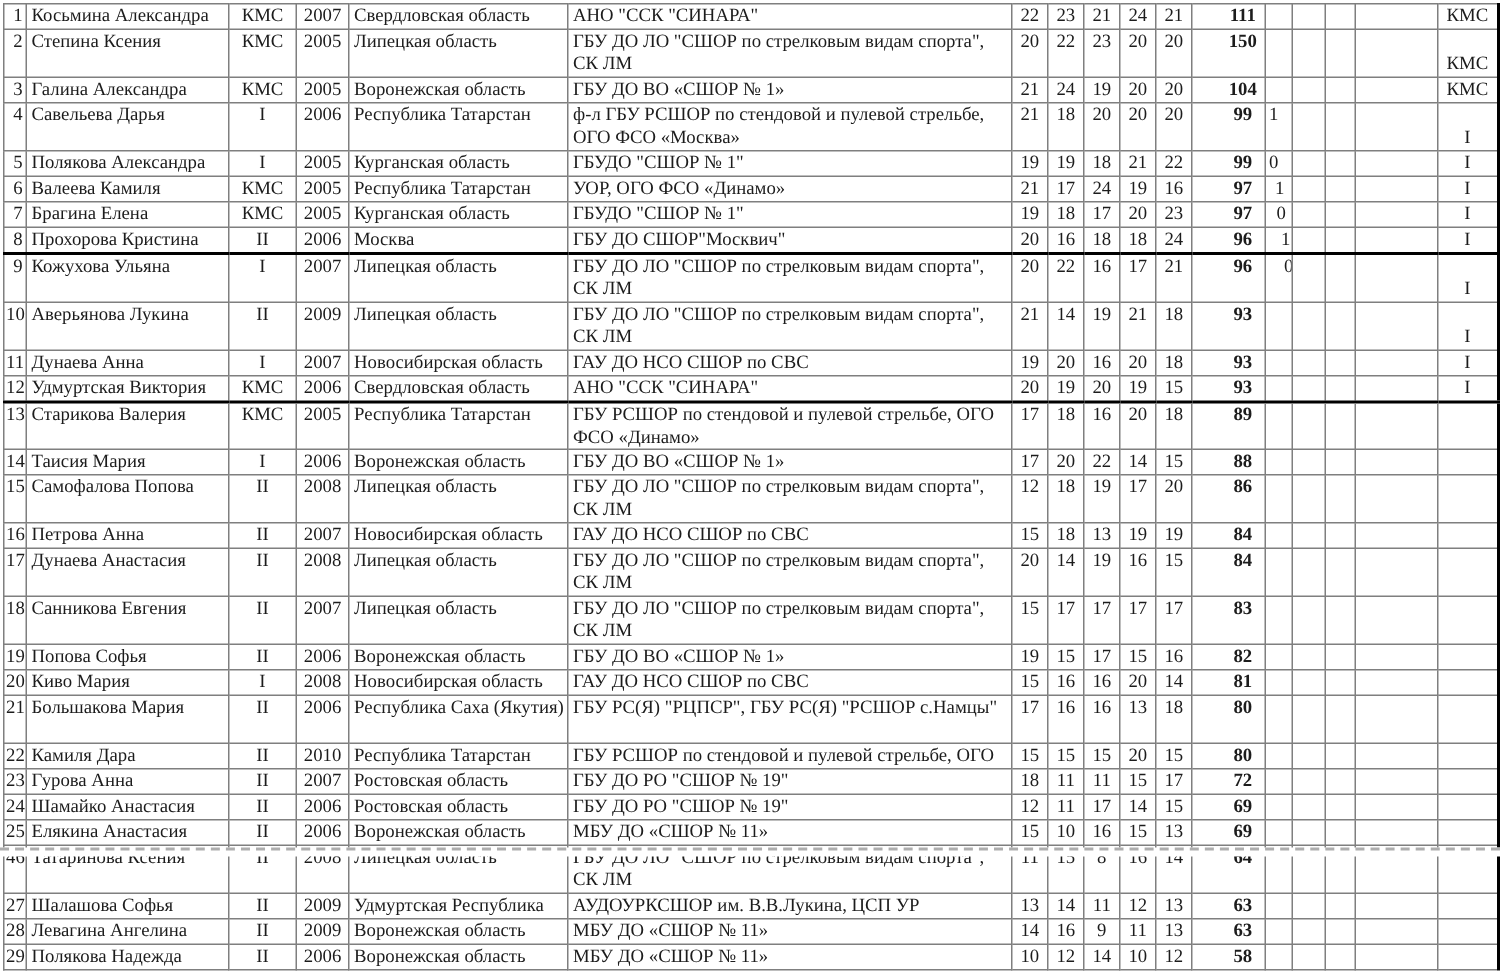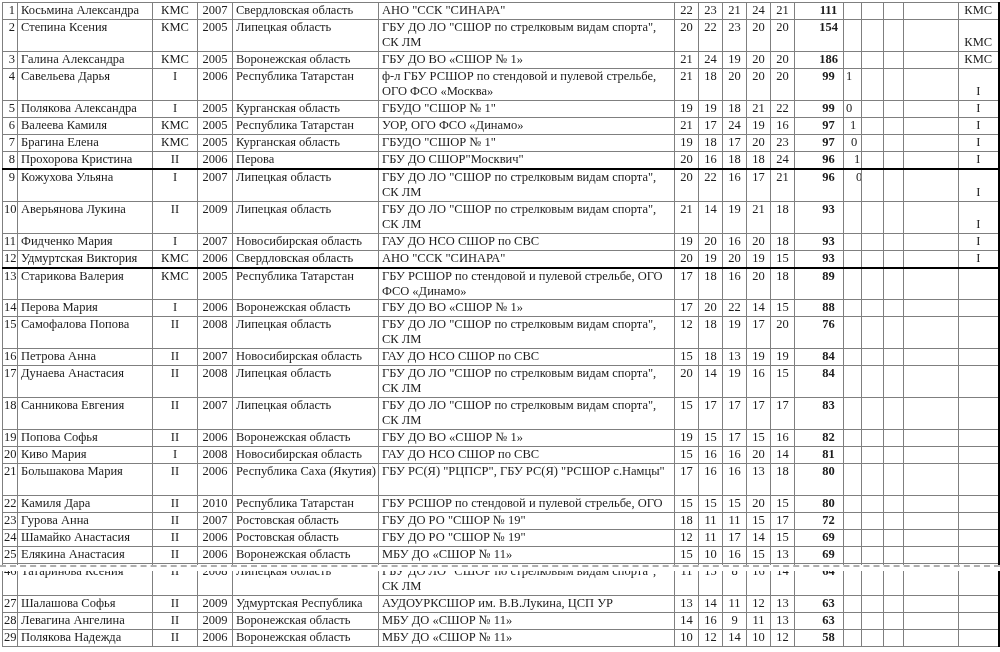--- a/index.html
+++ b/index.html
@@ -76,40 +76,40 @@
           <td class="c-name">Степина Ксения</td>
           <td class="c-rank">КМС</td>
           <td class="c-year">2005</td>
           <td class="c-region">Липецкая область</td>
           <td class="c-club"><span>ГБУ ДО ЛО "СШОР по стрелковым видам спорта",</span><br><span>СК ЛМ</span></td>
           <td class="c-score">20</td>
           <td class="c-score">22</td>
           <td class="c-score">23</td>
           <td class="c-score">20</td>
           <td class="c-score">20</td>
-          <td class="c-total">154</td>
+          <td class="c-total">150</td>
           <td class="c-tie"></td>
           <td class="c-empty"></td>
           <td class="c-empty"></td>
           <td class="c-empty"></td>
           <td class="c-final">КМС</td>
         </tr>
         <tr class="h1">
           <td class="c-place">3</td>
           <td class="c-name">Галина Александра</td>
           <td class="c-rank">КМС</td>
           <td class="c-year">2005</td>
           <td class="c-region">Воронежская область</td>
           <td class="c-club"><span>ГБУ ДО ВО «СШОР № 1»</span></td>
           <td class="c-score">21</td>
           <td class="c-score">24</td>
           <td class="c-score">19</td>
           <td class="c-score">20</td>
           <td class="c-score">20</td>
-          <td class="c-total">186</td>
+          <td class="c-total">104</td>
           <td class="c-tie"></td>
           <td class="c-empty"></td>
           <td class="c-empty"></td>
           <td class="c-empty"></td>
           <td class="c-final">КМС</td>
         </tr>
         <tr class="h2">
           <td class="c-place">4</td>
           <td class="c-name">Савельева Дарья</td>
           <td class="c-rank">I</td>
@@ -183,21 +183,21 @@
           <td class="c-empty"></td>
           <td class="c-empty"></td>
           <td class="c-empty"></td>
           <td class="c-final">I</td>
         </tr>
         <tr class="h1 thick">
           <td class="c-place">8</td>
           <td class="c-name">Прохорова Кристина</td>
           <td class="c-rank">II</td>
           <td class="c-year">2006</td>
-          <td class="c-region">Перова</td>
+          <td class="c-region">Москва</td>
           <td class="c-club"><span>ГБУ ДО СШОР"Москвич"</span></td>
           <td class="c-score">20</td>
           <td class="c-score">16</td>
           <td class="c-score">18</td>
           <td class="c-score">18</td>
           <td class="c-score">24</td>
           <td class="c-total">96</td>
           <td class="c-tie" style="padding-left: 10px;">1</td>
           <td class="c-empty"></td>
           <td class="c-empty"></td>
@@ -237,21 +237,21 @@
           <td class="c-score">18</td>
           <td class="c-total">93</td>
           <td class="c-tie"></td>
           <td class="c-empty"></td>
           <td class="c-empty"></td>
           <td class="c-empty"></td>
           <td class="c-final">I</td>
         </tr>
         <tr class="h1">
           <td class="c-place">11</td>
-          <td class="c-name">Фидченко Мария</td>
+          <td class="c-name">Дунаева Анна</td>
           <td class="c-rank">I</td>
           <td class="c-year">2007</td>
           <td class="c-region">Новосибирская область</td>
           <td class="c-club"><span>ГАУ ДО НСО СШОР по СВС</span></td>
           <td class="c-score">19</td>
           <td class="c-score">20</td>
           <td class="c-score">16</td>
           <td class="c-score">20</td>
           <td class="c-score">18</td>
           <td class="c-total">93</td>
@@ -294,21 +294,21 @@
           <td class="c-score">18</td>
           <td class="c-total">89</td>
           <td class="c-tie"></td>
           <td class="c-empty"></td>
           <td class="c-empty"></td>
           <td class="c-empty"></td>
           <td class="c-final"></td>
         </tr>
         <tr class="h1">
           <td class="c-place">14</td>
-          <td class="c-name">Перова Мария</td>
+          <td class="c-name">Таисия Мария</td>
           <td class="c-rank">I</td>
           <td class="c-year">2006</td>
           <td class="c-region">Воронежская область</td>
           <td class="c-club"><span>ГБУ ДО ВО «СШОР № 1»</span></td>
           <td class="c-score">17</td>
           <td class="c-score">20</td>
           <td class="c-score">22</td>
           <td class="c-score">14</td>
           <td class="c-score">15</td>
           <td class="c-total">88</td>
@@ -323,21 +323,21 @@
           <td class="c-name">Самофалова Попова</td>
           <td class="c-rank">II</td>
           <td class="c-year">2008</td>
           <td class="c-region">Липецкая область</td>
           <td class="c-club"><span>ГБУ ДО ЛО "СШОР по стрелковым видам спорта",</span><br><span>СК ЛМ</span></td>
           <td class="c-score">12</td>
           <td class="c-score">18</td>
           <td class="c-score">19</td>
           <td class="c-score">17</td>
           <td class="c-score">20</td>
-          <td class="c-total">76</td>
+          <td class="c-total">86</td>
           <td class="c-tie"></td>
           <td class="c-empty"></td>
           <td class="c-empty"></td>
           <td class="c-empty"></td>
           <td class="c-final"></td>
         </tr>
         <tr class="h1">
           <td class="c-place">16</td>
           <td class="c-name">Петрова Анна</td>
           <td class="c-rank">II</td>

